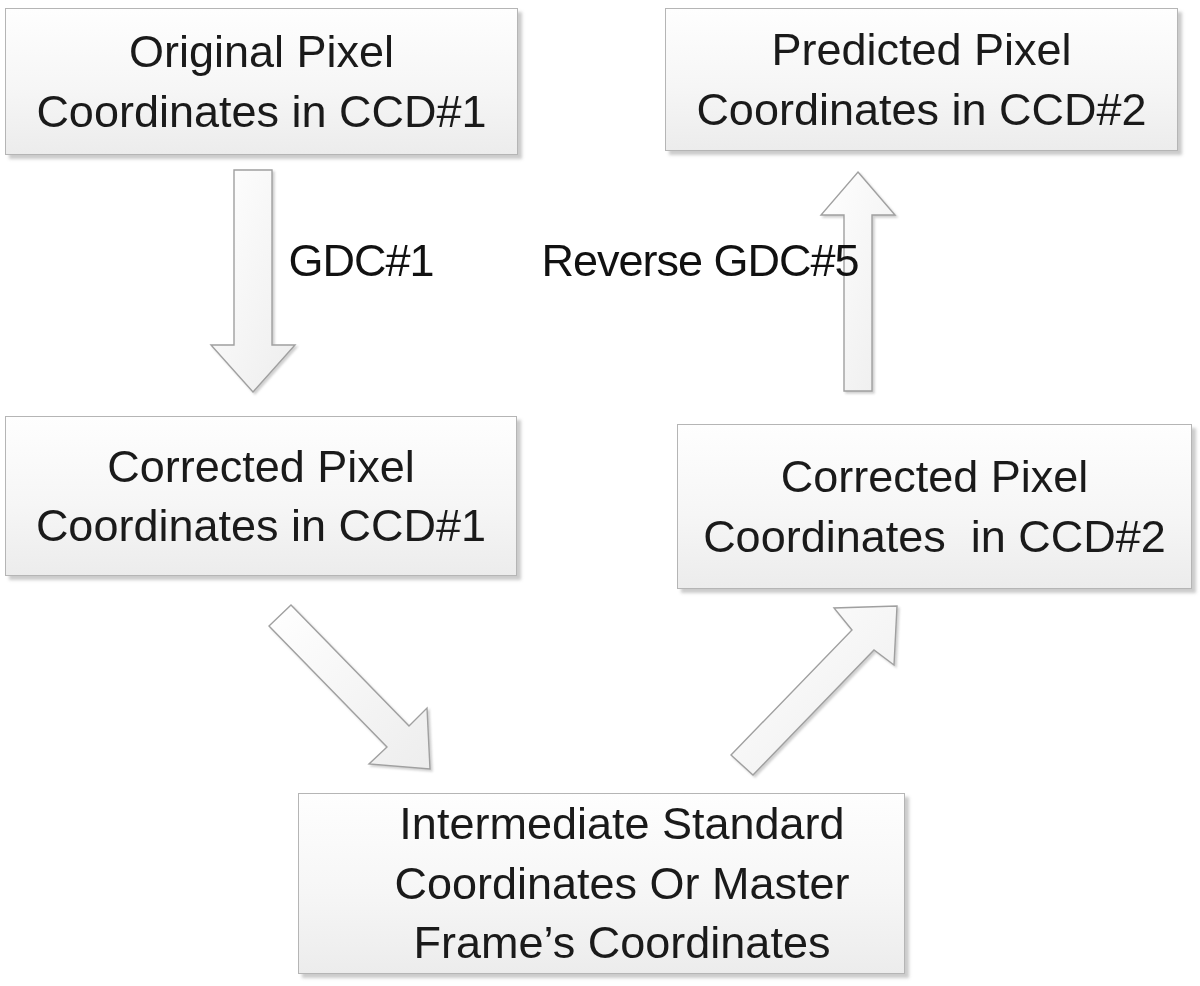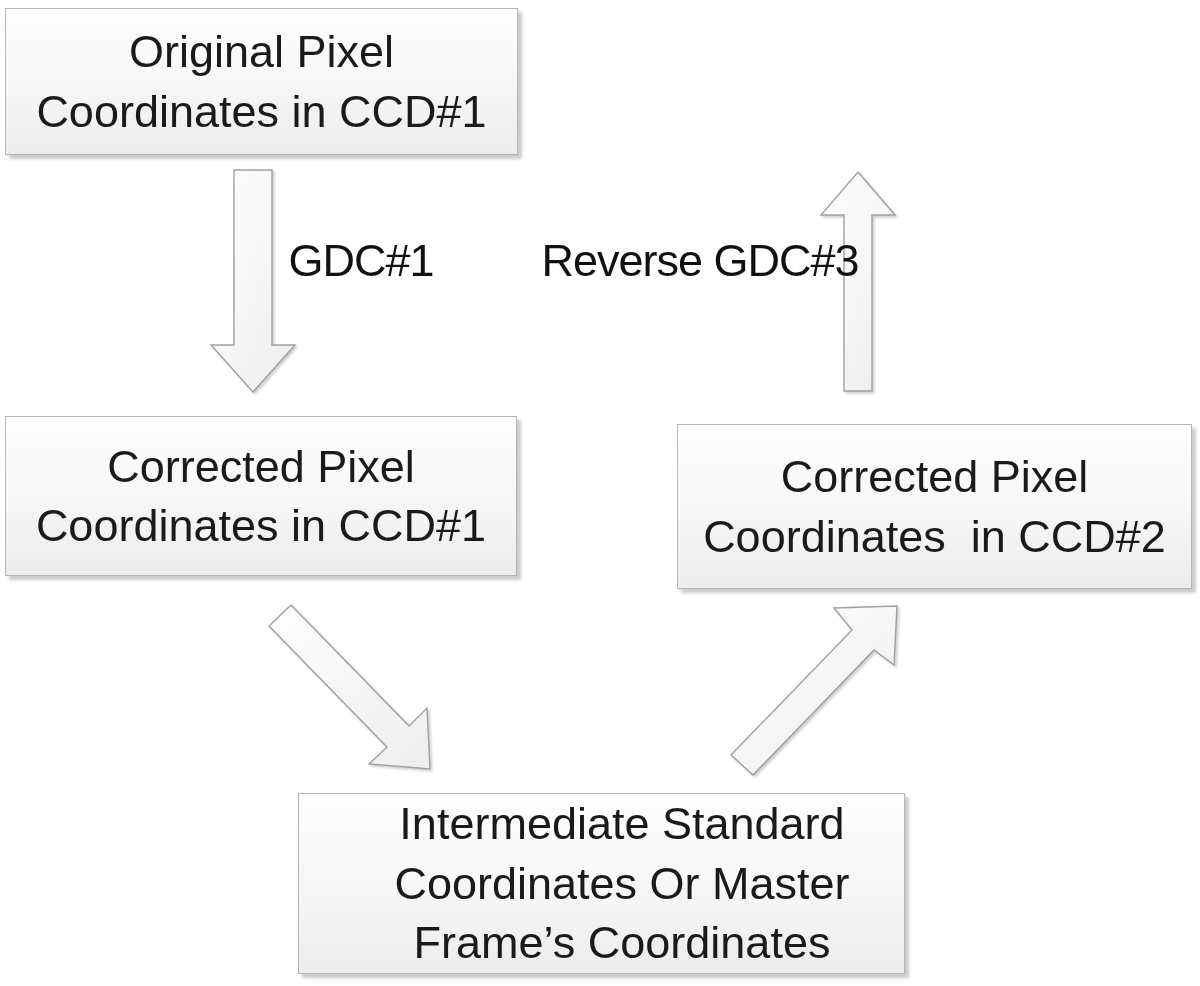--- a/index.html
+++ b/index.html
@@ -79,31 +79,34 @@
     <path d="M234,170 H272 V345 H295 L253,392 L211,345 H234 Z"></path>
     <path d="M858,172 L895,215 H872 V391 H844 V215 H821 Z"></path>
     <path d="M291,605 L409,726 L427,708 L430,769 L369,764 L387,747 L269,626 Z"></path>
     <path d="M731,755 L852,630 L834,608 L897,606 L894,665 L874,650 L753,775 Z"></path>
   </svg>
 
   <div class="node" id="node-original">
     <span class="node-text">Original Pixel Coordinates in CCD#1</span>
   </div>
 
+  <div class="node" id="node-predicted">
+    <span class="node-text">Predicted Pixel Coordinates in CCD#2</span>
+  </div>
 
   <div class="node" id="node-corrected1">
     <span class="node-text">Corrected Pixel Coordinates in CCD#1</span>
   </div>
 
   <div class="node" id="node-corrected2">
     <span class="node-text">Corrected Pixel Coordinates  in CCD#2</span>
   </div>
 
   <div class="node" id="node-intermediate">
     <span class="node-text">Intermediate Standard Coordinates Or Master Frame’s Coordinates</span>
   </div>
 
   <div class="edge-label" id="label-gdc1">GDC#1</div>
 
-  <div class="edge-label" id="label-revgdc2">Reverse GDC#3</div>
+  <div class="edge-label" id="label-revgdc2">Reverse GDC#5</div>
 
 
 </div>
 
 </body></html>

